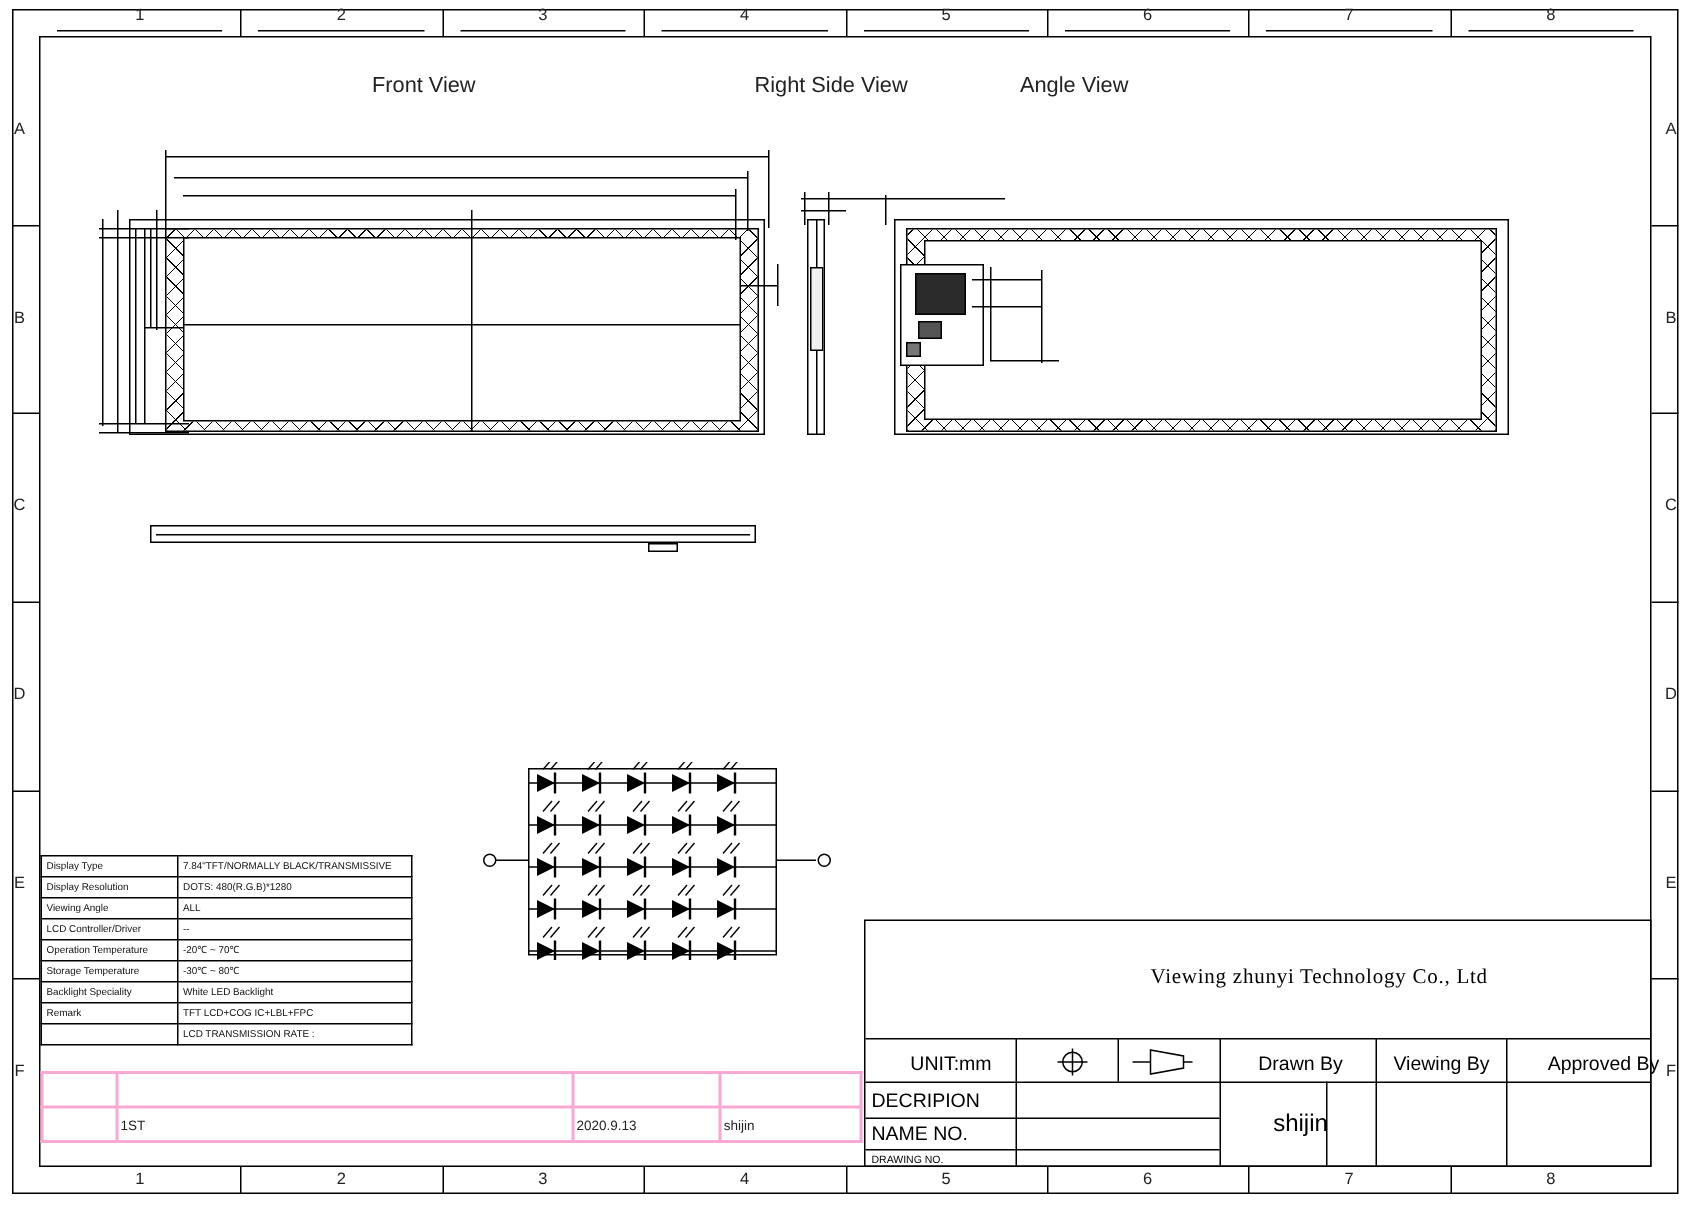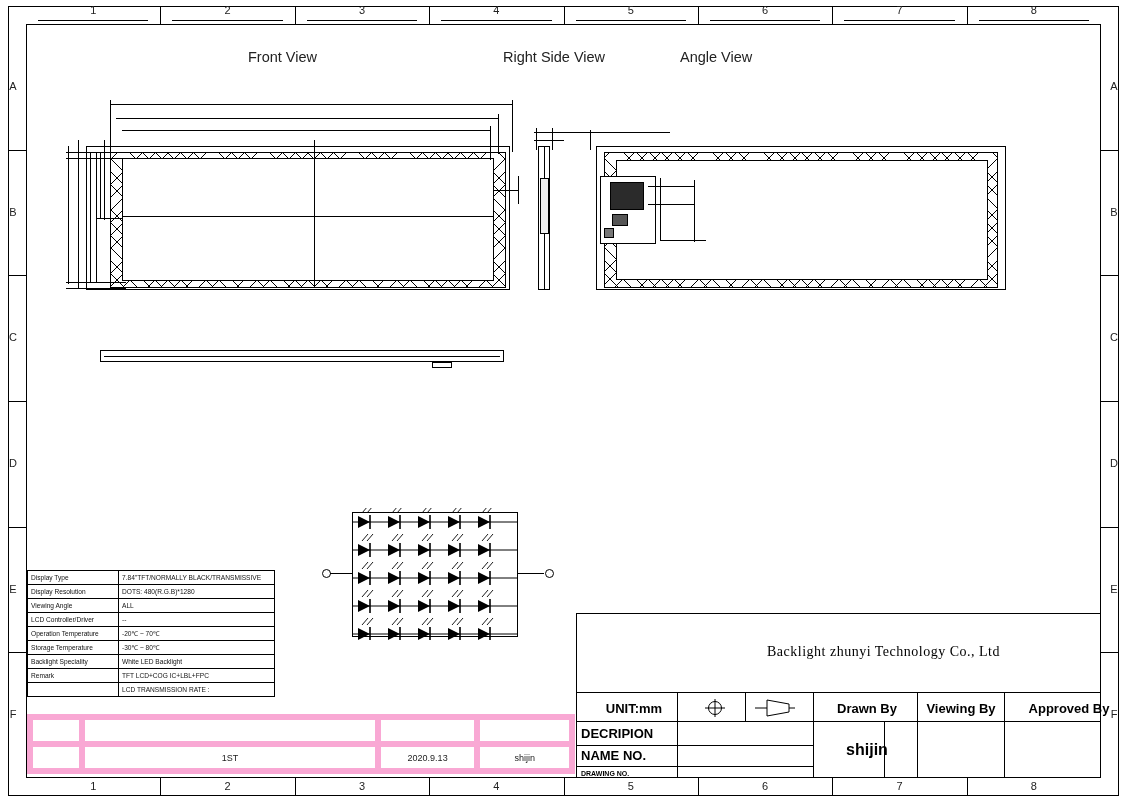--- a/index.html
+++ b/index.html
@@ -29,29 +29,29 @@
   
   .view-title{position:absolute;font-size:14.5px;color:#222;white-space:nowrap;}
 
   
   table{border-collapse:collapse;}
   .spec-table{position:absolute;left:27px;top:570px;width:248px;font-size:6.6px;color:#111;}
   .spec-table td{border:1px solid #000;padding:1px 3px;height:11px;line-height:1.1;}
   .spec-table td.k{width:84px;}
 
   .rev-table{position:absolute;left:27px;top:714px;width:548px;font-size:9px;color:#222;}
-  .rev-table td{border:6px solid #f9a8d4;height:19px;text-align:center;vertical-align:middle;}
+  .rev-table td{border:2px solid #f9a8d4;height:19px;text-align:left;vertical-align:middle;}
 
   
   .titleblock{position:absolute;left:576px;top:613px;width:525px;height:165px;border:1px solid #000;box-sizing:border-box;}
   .tb-logo{position:absolute;left:20px;top:20px;width:140px;height:40px;}
   .tb-company{position:absolute;left:190px;top:30px;font-size:14px;font-family:"Liberation Serif",serif;letter-spacing:.5px;white-space:nowrap;}
   .tb-row{position:absolute;left:0;right:0;height:1px;background:#000;}
   .tb-col{position:absolute;top:0;bottom:0;width:1px;background:#000;}
-  .tb-cell{position:absolute;font-size:13px;display:flex;align-items:center;font-weight:bold;}
+  .tb-cell{position:absolute;font-size:13px;display:flex;align-items:center;}
   .tb-small{font-size:7px;}
 
   .sig-icon{position:absolute;}
 </style>
 </head>
 <body>
 
 <div id="sheet">
 
   <div class="frame-outer"></div>
@@ -363,21 +363,21 @@
         <td></td>
         <td>1ST</td>
         <td>2020.9.13</td>
         <td>shijin</td>
       </tr>
     </tbody>
   </table>
 
   <div class="titleblock">
 
-    <div class="tb-company">Backlight zhunyi Technology Co., Ltd</div>
+    <div class="tb-company">Viewing zhunyi Technology Co., Ltd</div>
 
     <div class="tb-row" style="top:78px;"></div>
     <div class="tb-row" style="top:107px;"></div>
     <div class="tb-row" style="top:131px;left:0;width:236px;"></div>
     <div class="tb-row" style="top:152px;left:0;width:236px;"></div>
 
     <div class="tb-col" style="left:236px;top:78px;"></div>
     <div class="tb-col" style="left:307px;top:107px;"></div>
     <div class="tb-col" style="left:100px;top:78px;height:29px;"></div>
     <div class="tb-col" style="left:168px;top:78px;height:29px;"></div>

